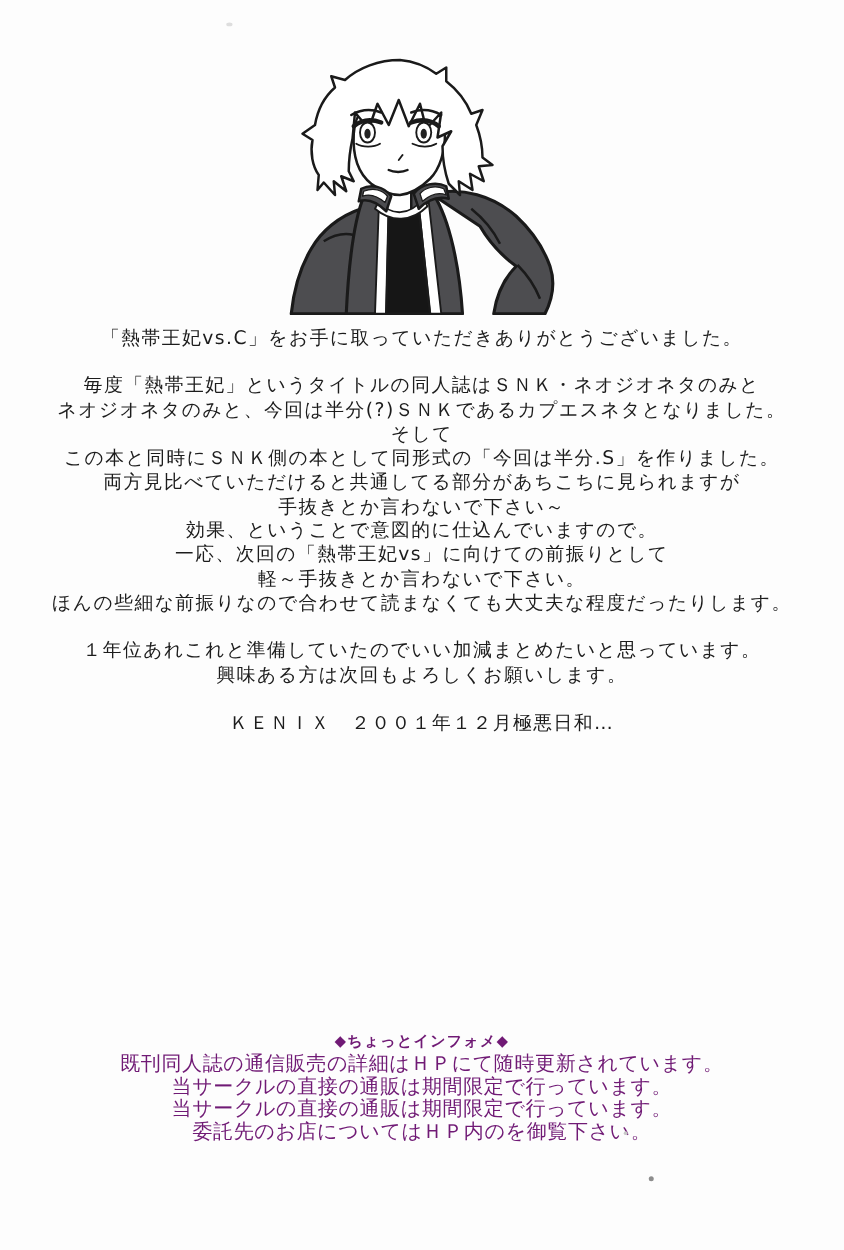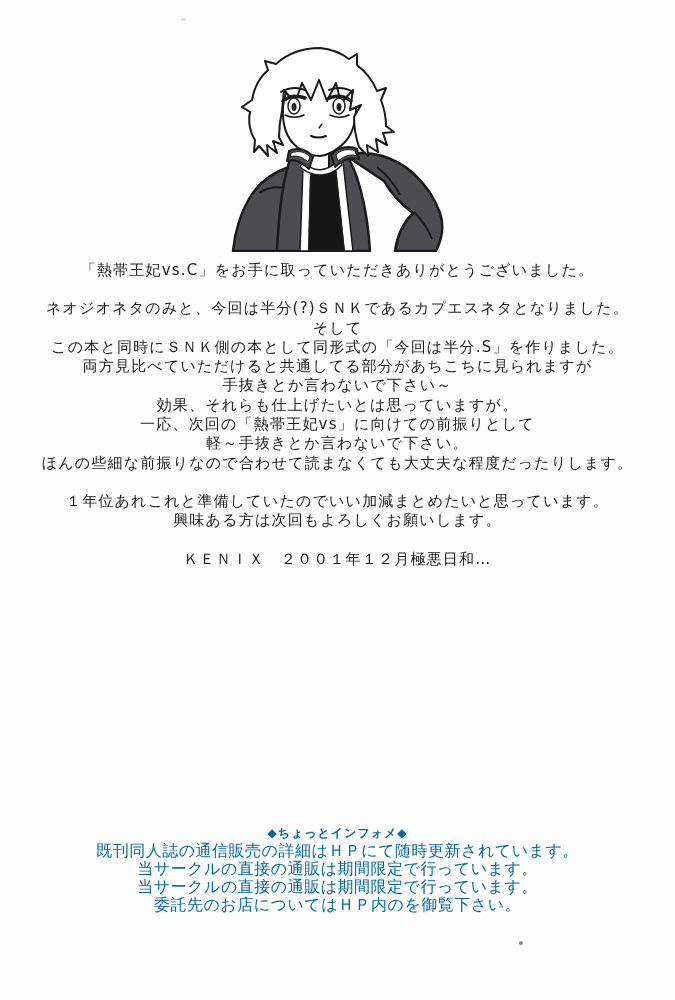--- a/index.html
+++ b/index.html
@@ -18,21 +18,21 @@
   .afterword{
     position:absolute;left:0;top:261px;width:675px;
     text-align:center;
     font-size:15px;line-height:19.3px;letter-spacing:1.2px;
     color:#1c1c1c;
   }
   .afterword .para{margin:0 0 19px 0;}
   .afterword .line{white-space:nowrap;}
   .info{
     position:absolute;left:0;top:824px;width:675px;
-    text-align:center;color:#0369a1;
+    text-align:center;color:#701a75;
   }
   .info-title{
     font-size:12px;line-height:18px;letter-spacing:1px;font-weight:bold;
   }
   .info .line{
     font-size:16px;line-height:18px;letter-spacing:0.5px;white-space:nowrap;
   }
   .speck{position:absolute;border-radius:50%;}
   .speck-1{left:519px;top:941px;width:4px;height:4px;background:#8d8d8d;}
   .speck-2{left:499px;top:905px;width:3px;height:3px;background:#c8c8c8;}
@@ -95,26 +95,27 @@
       <path d="M132,104 C124,100 112,102 106,110 L110,122 C118,114 126,112 134,114 Z" fill="#4d4d50"></path>
       <path fill="#ffffff" stroke-width="1" d="M130,106 C123,103 115,105 111,110 L113,116 C120,110 127,109 132,111 Z"></path>
     </g>
   </svg>
 
   <div class="afterword">
       <div class="para">
         <div class="line">「熱帯王妃vs.C」をお手に取っていただきありがとうございました。</div>
       </div>
       <div class="para">
+        <div class="line">毎度「熱帯王妃」というタイトルの同人誌はＳＮＫ・ネオジオネタのみと</div>
         <div class="line">ネオジオネタのみと、今回は半分(?)ＳＮＫであるカプエスネタとなりました。</div>
         <div class="line">そして</div>
         <div class="line">この本と同時にＳＮＫ側の本として同形式の「今回は半分.S」を作りました。</div>
         <div class="line">両方見比べていただけると共通してる部分があちこちに見られますが</div>
         <div class="line">手抜きとか言わないで下さい～</div>
-        <div class="line">効果、それらも仕上げたいとは思っていますが。</div>
+        <div class="line">効果、ということで意図的に仕込んでいますので。</div>
         <div class="line">一応、次回の「熱帯王妃vs」に向けての前振りとして</div>
         <div class="line">軽～手抜きとか言わないで下さい。</div>
         <div class="line">ほんの些細な前振りなので合わせて読まなくても大丈夫な程度だったりします。</div>
       </div>
       <div class="para">
         <div class="line">１年位あれこれと準備していたのでいい加減まとめたいと思っています。</div>
         <div class="line">興味ある方は次回もよろしくお願いします。</div>
       </div>
       <div class="para">
         <div class="line">ＫＥＮＩＸ　２００１年１２月極悪日和…</div>

